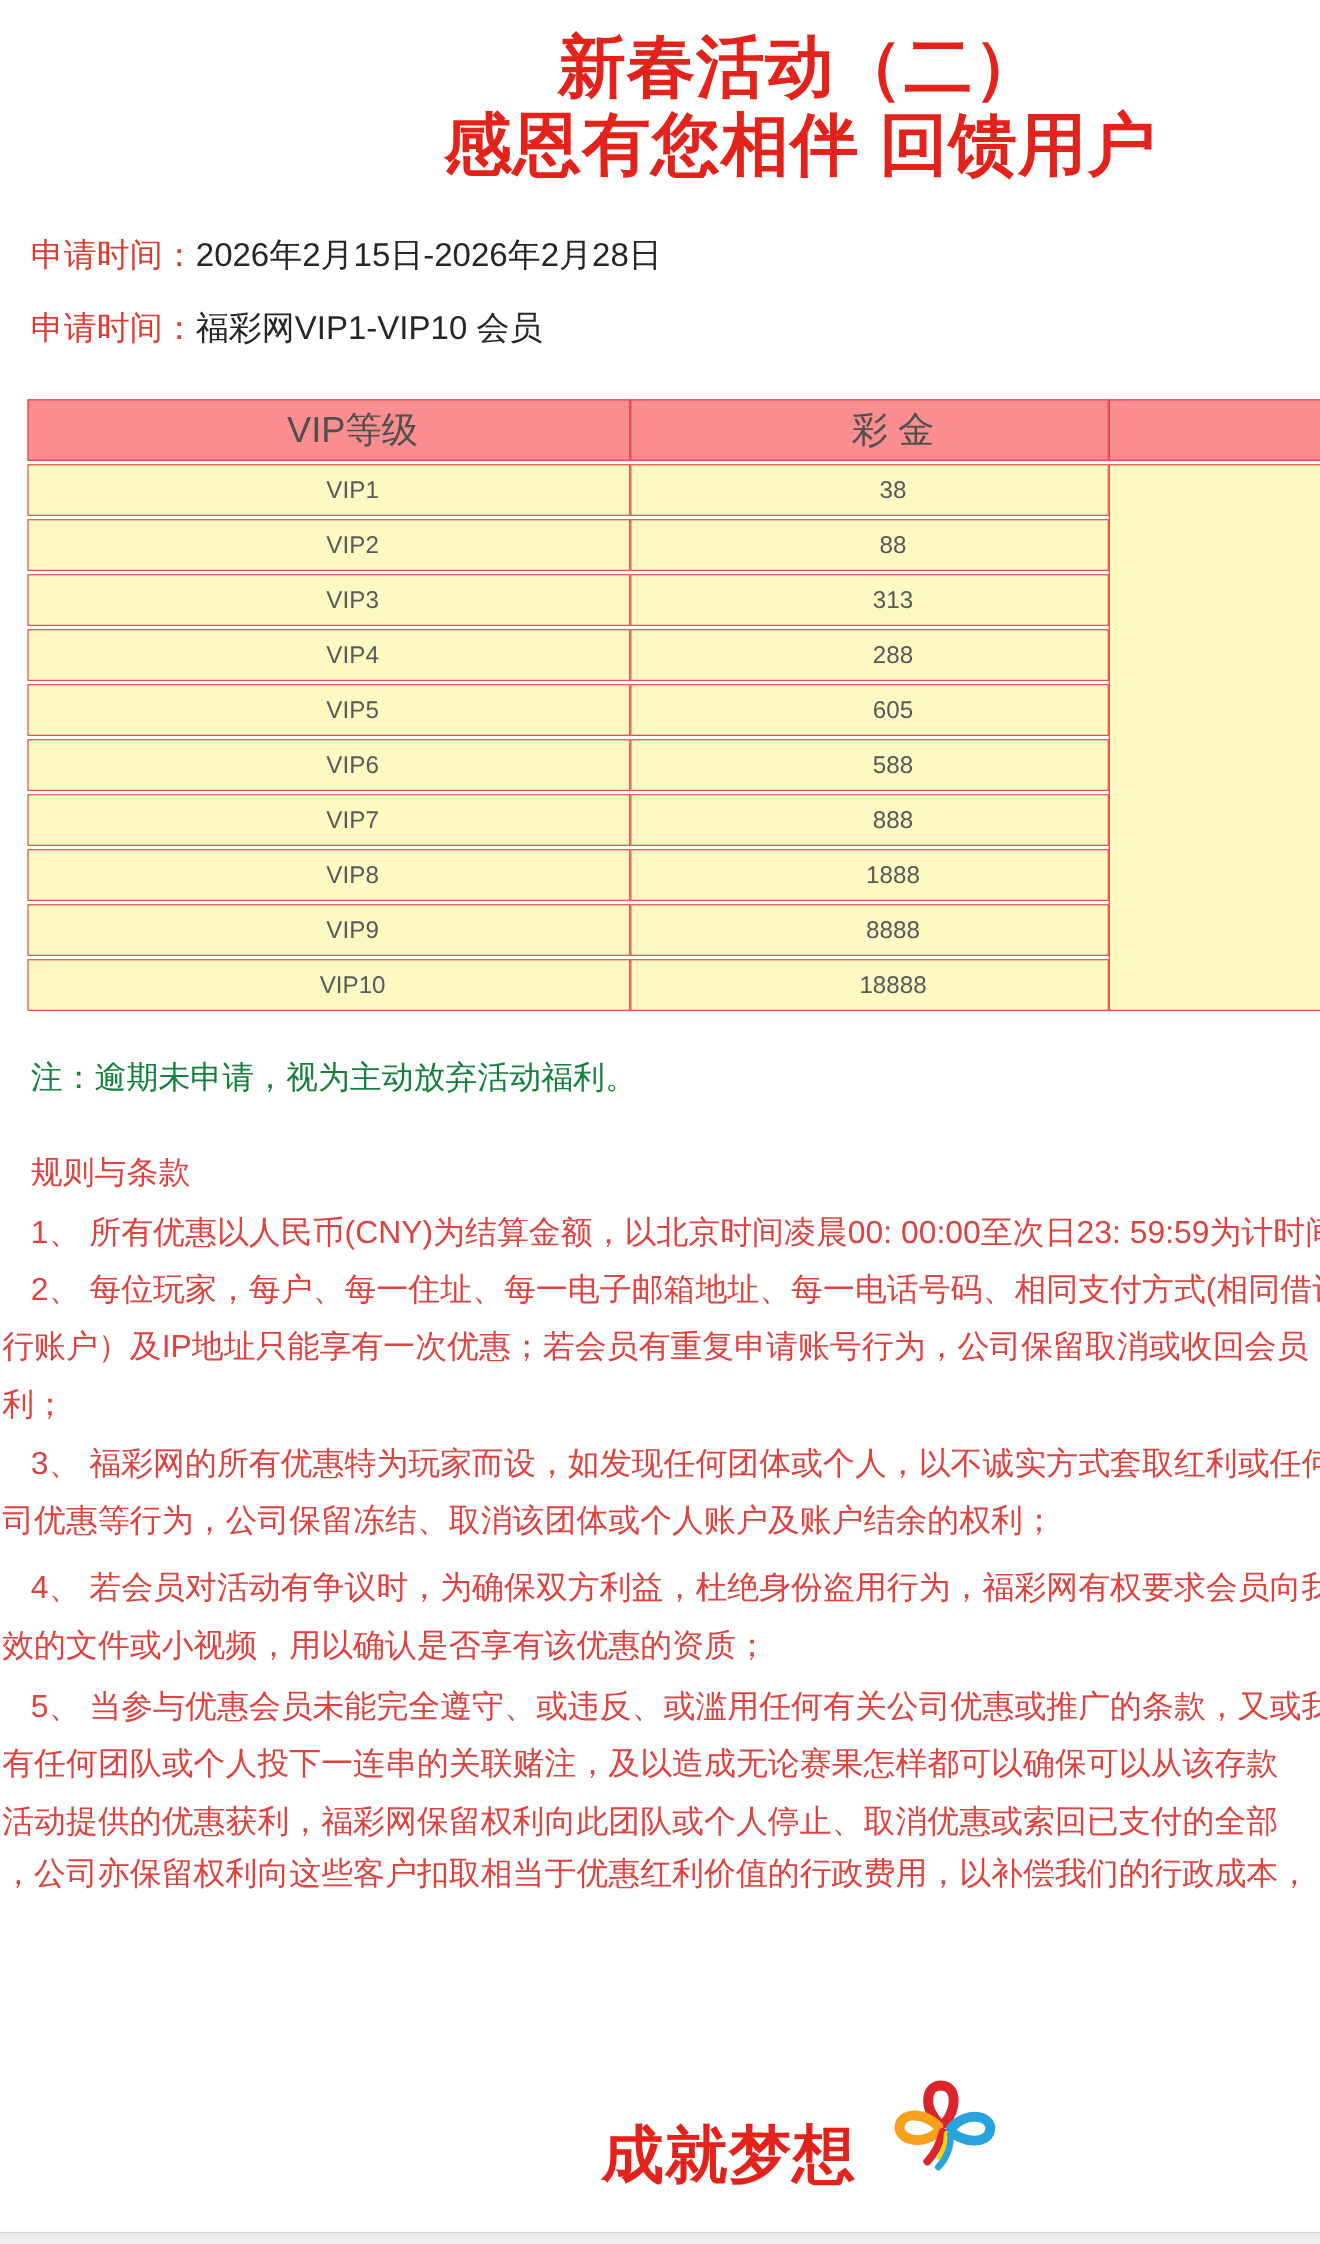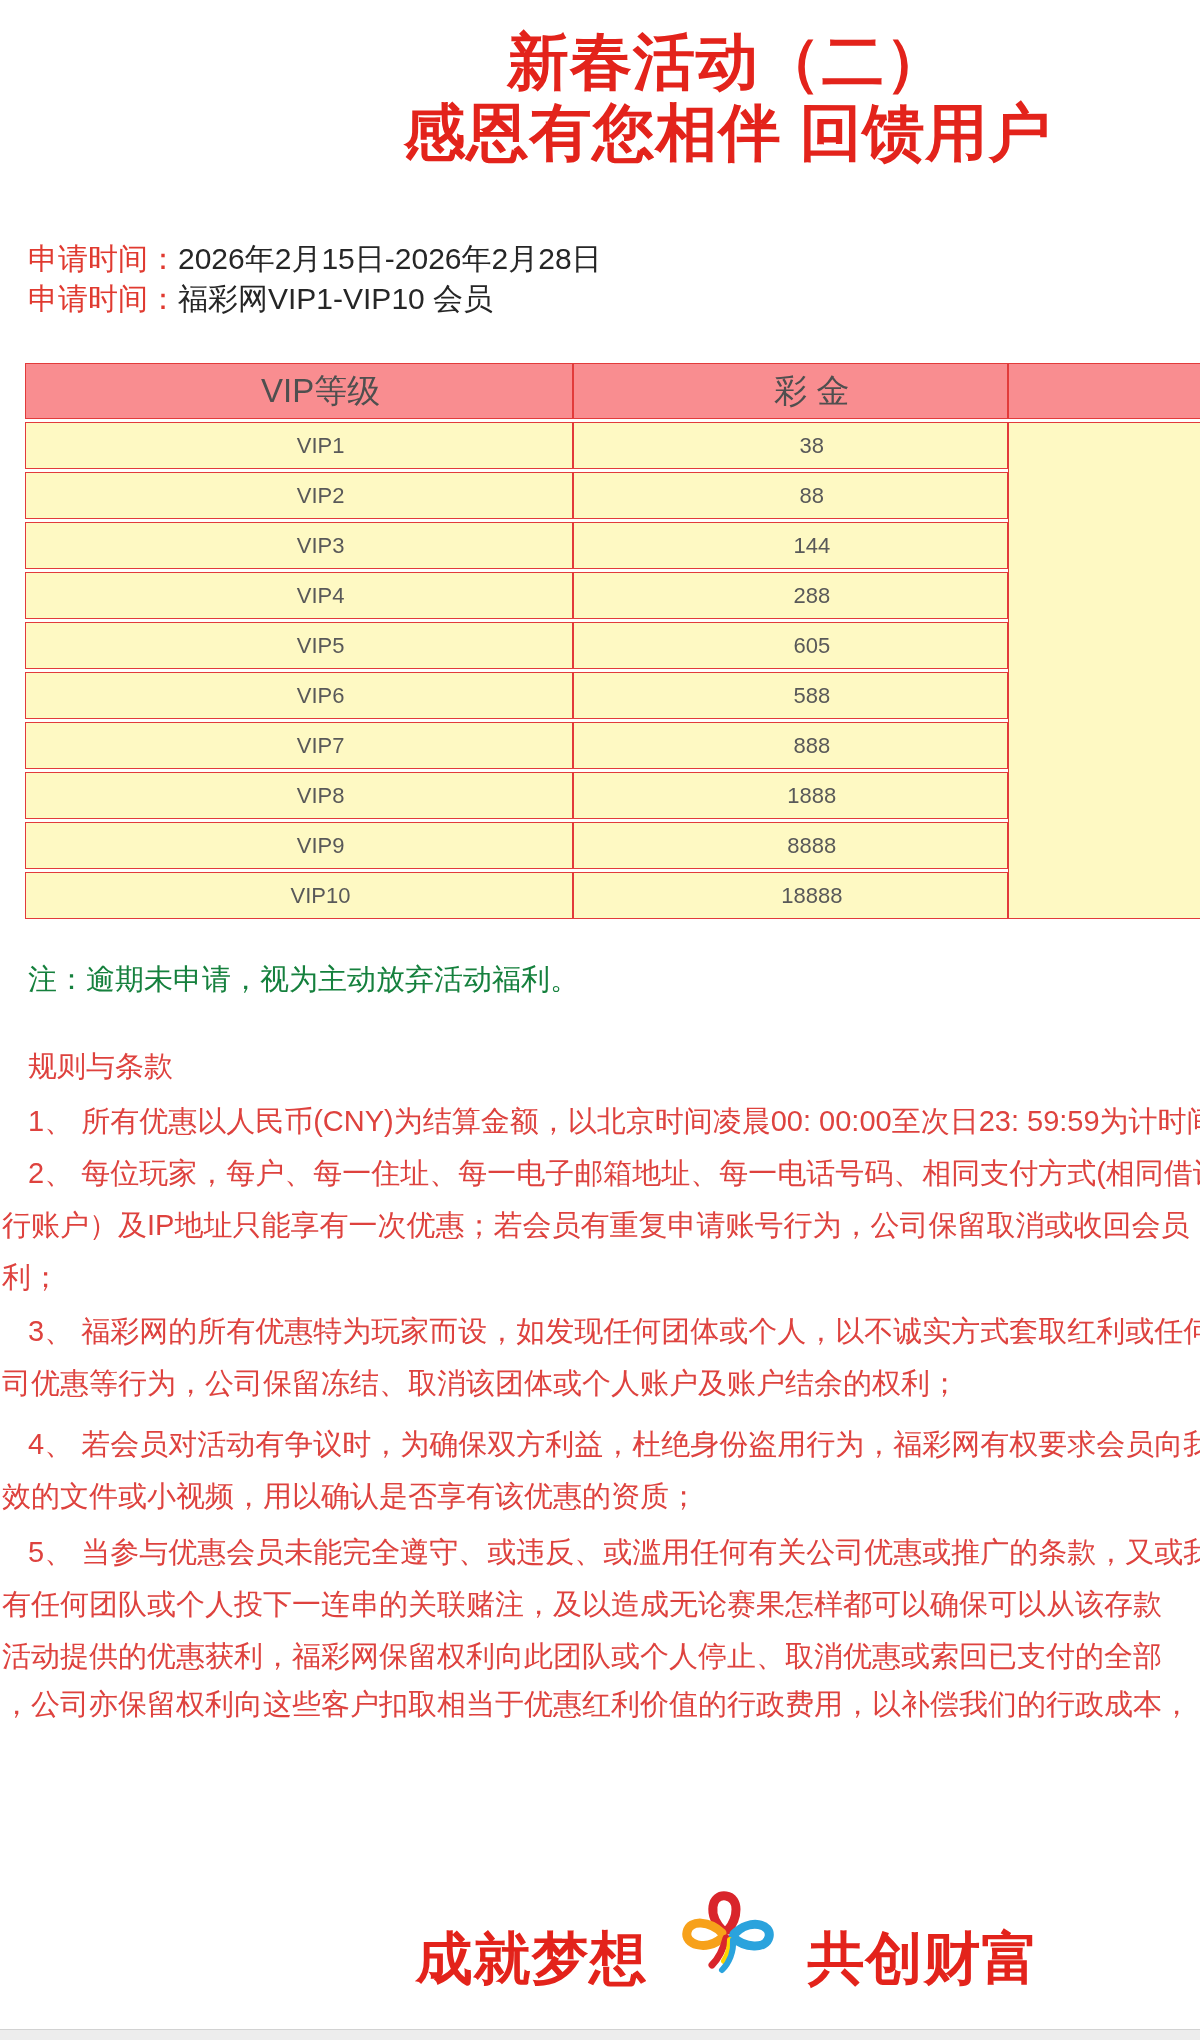--- a/index.html
+++ b/index.html
@@ -13,21 +13,21 @@
   .content{position:absolute;top:0;left:0;width:1455px;}
 
   
   .title-block{position:absolute;top:26px;left:0;width:1455px;text-align:center;}
   .title-line{font-size:62px;font-weight:bold;color:#e3231b;line-height:71px;letter-spacing:1px;}
 
   
   .info-line{position:absolute;left:28px;white-space:nowrap;font-size:30px;line-height:32px;}
   .info-line .lbl{color:#e03a30;}
   .info-line .val{color:#262626;}
-  .info-a{top:243px;}
+  .info-a{top:217px;}
   .info-b{top:283px;}
 
   
   table.vip{
     position:absolute;top:360px;left:25px;
     width:1405px;table-layout:fixed;
     border-collapse:separate;border-spacing:0 3px;
   }
   table.vip th, table.vip td{
     border:1.5px solid #e23b3b;
@@ -105,21 +105,21 @@
         <td>VIP1</td>
         <td>38</td>
         <td class="merged" rowspan="10">彩金</td>
       </tr>
       <tr>
         <td>VIP2</td>
         <td>88</td>
       </tr>
       <tr>
         <td>VIP3</td>
-        <td>144</td>
+        <td>313</td>
       </tr>
       <tr>
         <td>VIP4</td>
         <td>288</td>
       </tr>
       <tr>
         <td>VIP5</td>
         <td>605</td>
       </tr>
       <tr>
@@ -172,19 +172,18 @@
 
           <path d="M44,50 C28,64 6,56 9,44 C12,31 32,33 44,45" fill="none" stroke="#f7a11a" stroke-width="9" stroke-linecap="round"></path>
 
           <path d="M56,46 C72,30 94,36 91,49 C88,62 66,60 55,49" fill="none" stroke="#2aa3dd" stroke-width="9" stroke-linecap="round"></path>
 
           <path d="M48,50 C45,62 41,70 34,77" fill="none" stroke="#d9252b" stroke-width="7" stroke-linecap="round"></path>
           <path d="M52,52 C52,61 50,67 46,73" fill="none" stroke="#ffd400" stroke-width="6" stroke-linecap="round"></path>
           <path d="M55,52 C56,64 51,75 44,82" fill="none" stroke="#2aa3dd" stroke-width="6" stroke-linecap="round"></path>
         </svg>
       </span>
-      <span class="ftxt">共创财富</span>
     </div>
 
   </div>
 
   <div class="bottom-bar"></div>
 </div>
 
 </body></html>

